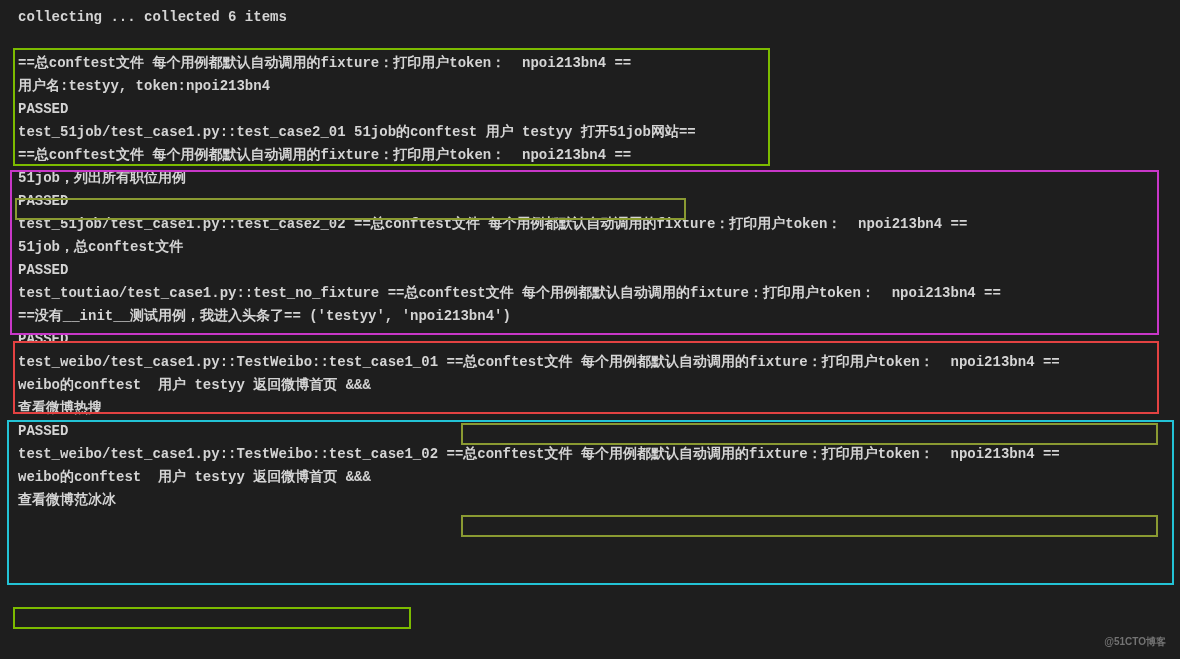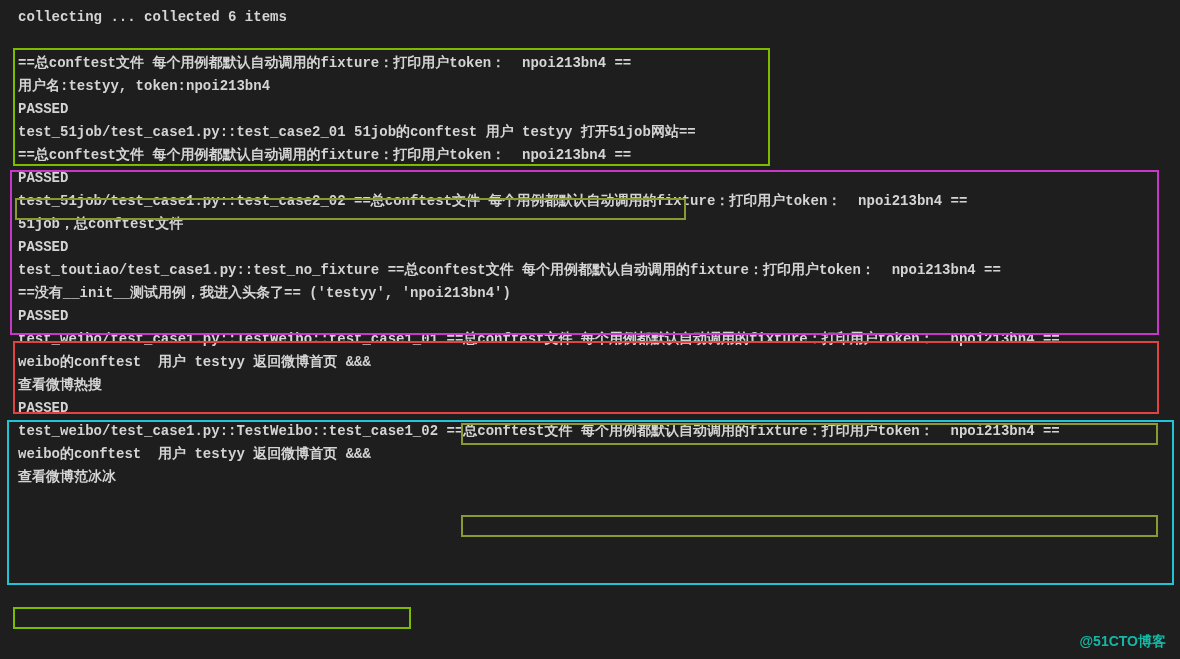--- a/index.html
+++ b/index.html
@@ -24,39 +24,40 @@
   }
   .green  { border-color: #7cbb00; }
   .magenta{ border-color: #c837c8; }
   .red    { border-color: #e34242; }
   .cyan   { border-color: #23c3d6; }
   .olive  { border-color: #8a9a32; }
   .watermark {
     position: absolute;
     right: 14px;
     bottom: 6px;
-    color: #14b8a6;
-    font-size: 14px;
+    color: #737373;
+    font-size: 10px;
     font-family: Arial, sans-serif;
     margin-top: 13px;
   }
 </style>
 </head>
 <body>
 
 <div>
   <div class="line">collecting ... collected 6 items</div>
   <div class="line">&nbsp;</div>
 
   <div class="line">==总conftest文件 每个用例都默认自动调用的fixture：打印用户token：  npoi213bn4 ==</div>
   <div class="line">用户名:testyy, token:npoi213bn4</div>
   <div class="line">PASSED</div>
 
   <div class="line">test_51job/test_case1.py::test_case2_01 51job的conftest 用户 testyy 打开51job网站==</div>
   <div class="line">==总conftest文件 每个用例都默认自动调用的fixture：打印用户token：  npoi213bn4 ==</div>
+  <div class="line">51job，列出所有职位用例</div>
   <div class="line">PASSED</div>
   <div class="line">test_51job/test_case1.py::test_case2_02 ==总conftest文件 每个用例都默认自动调用的fixture：打印用户token：  npoi213bn4 ==</div>
   <div class="line">51job，总conftest文件</div>
   <div class="line">PASSED</div>
 
   <div class="line">test_toutiao/test_case1.py::test_no_fixture ==总conftest文件 每个用例都默认自动调用的fixture：打印用户token：  npoi213bn4 ==</div>
   <div class="line">==没有__init__测试用例，我进入头条了== ('testyy', 'npoi213bn4')</div>
   <div class="line">PASSED</div>
 
   <div class="line"><span>test_weibo/test_case1.py::TestWeibo::test_case1_01 </span><span>==总conftest文件 每个用例都默认自动调用的fixture：打印用户token：  npoi213bn4 ==</span></div>

